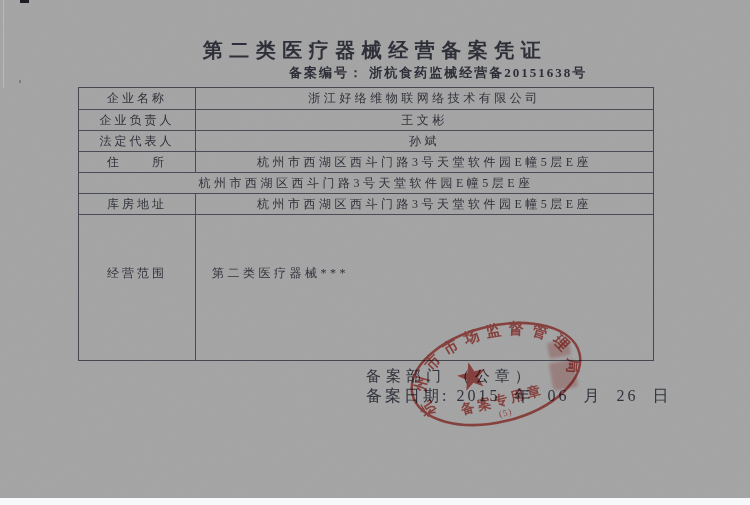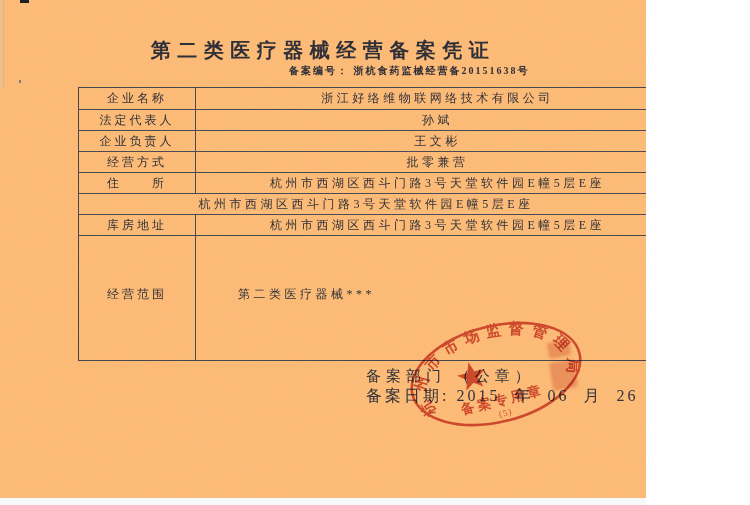--- a/index.html
+++ b/index.html
@@ -1,50 +1,50 @@
 <!DOCTYPE html>
 <html><head>
 <meta charset="utf-8">
 <style>
   * { margin:0; padding:0; box-sizing:border-box; }
   html,body { background:#ffffff; }
   .page {
     position:relative;
-    width:646px; height:505px;
-    background:#fdba74;
+    width:750px; height:505px;
+    background:#a3a3a3;
     overflow:hidden;
     font-family:"Liberation Serif","DejaVu Serif",serif;
     color:#30313a;
   }
   .paper-noise {
     position:absolute; inset:0; width:100%; height:100%;
     opacity:.55; pointer-events:none;
   }
   .doc-title {
     position:absolute; top:37px; left:0; width:100%;
     text-align:center;
     font-size:20px; font-weight:bold;
     letter-spacing:6.5px;
     color:#2e2f38;
   }
   .filing-line {
     position:absolute; top:64px; left:289px;
-    font-size:10px; font-weight:bold;
+    font-size:13px; font-weight:bold;
     letter-spacing:2px;
     color:#2e2f38;
     white-space:pre;
   }
   .info-table {
     position:absolute; left:78px; top:87px;
     width:576px; height:274px;
     border:1.8px solid #46474f;
     display:flex; flex-direction:column;
     font-size:12px;
   }
-  .row { display:flex; align-items:stretch; height:21px; border-top:1.5px solid #4a4b55;gap:26px; }
+  .row { display:flex; align-items:stretch; height:21px; border-top:1.5px solid #4a4b55; }
   .row:first-child { border-top:none; }
   .row.tall { flex:1; height:auto; }
   .cell-label {
     width:117px; border-right:1.5px solid #4a4b55;
     display:flex; justify-content:center; align-items:center;
     letter-spacing:3px; white-space:pre;
   }
   .cell-value {
     flex:1;
     display:flex; justify-content:center; align-items:center;
@@ -106,30 +106,26 @@
   <div class="doc-title">第二类医疗器械经营备案凭证</div>
 
   <div class="filing-line"><span>备案编号：</span><span> </span><span>浙杭食药监械经营备20151638号</span></div>
 
   <div class="info-table">
     <div class="row">
       <div class="cell-label">企业名称</div>
       <div class="cell-value">浙江好络维物联网络技术有限公司</div>
     </div>
     <div class="row">
-      <div class="cell-label">法定代表人</div>
-      <div class="cell-value">孙斌</div>
-    </div>
-    <div class="row">
       <div class="cell-label">企业负责人</div>
       <div class="cell-value">王文彬</div>
     </div>
     <div class="row">
-      <div class="cell-label">经营方式</div>
-      <div class="cell-value">批零兼营</div>
+      <div class="cell-label">法定代表人</div>
+      <div class="cell-value">孙斌</div>
     </div>
     <div class="row">
       <div class="cell-label">住　　所</div>
       <div class="cell-value">杭州市西湖区西斗门路3号天堂软件园E幢5层E座</div>
     </div>
     <div class="row">
       <div class="cell-value">杭州市西湖区西斗门路3号天堂软件园E幢5层E座</div>
     </div>
     <div class="row">
       <div class="cell-label">库房地址</div>

